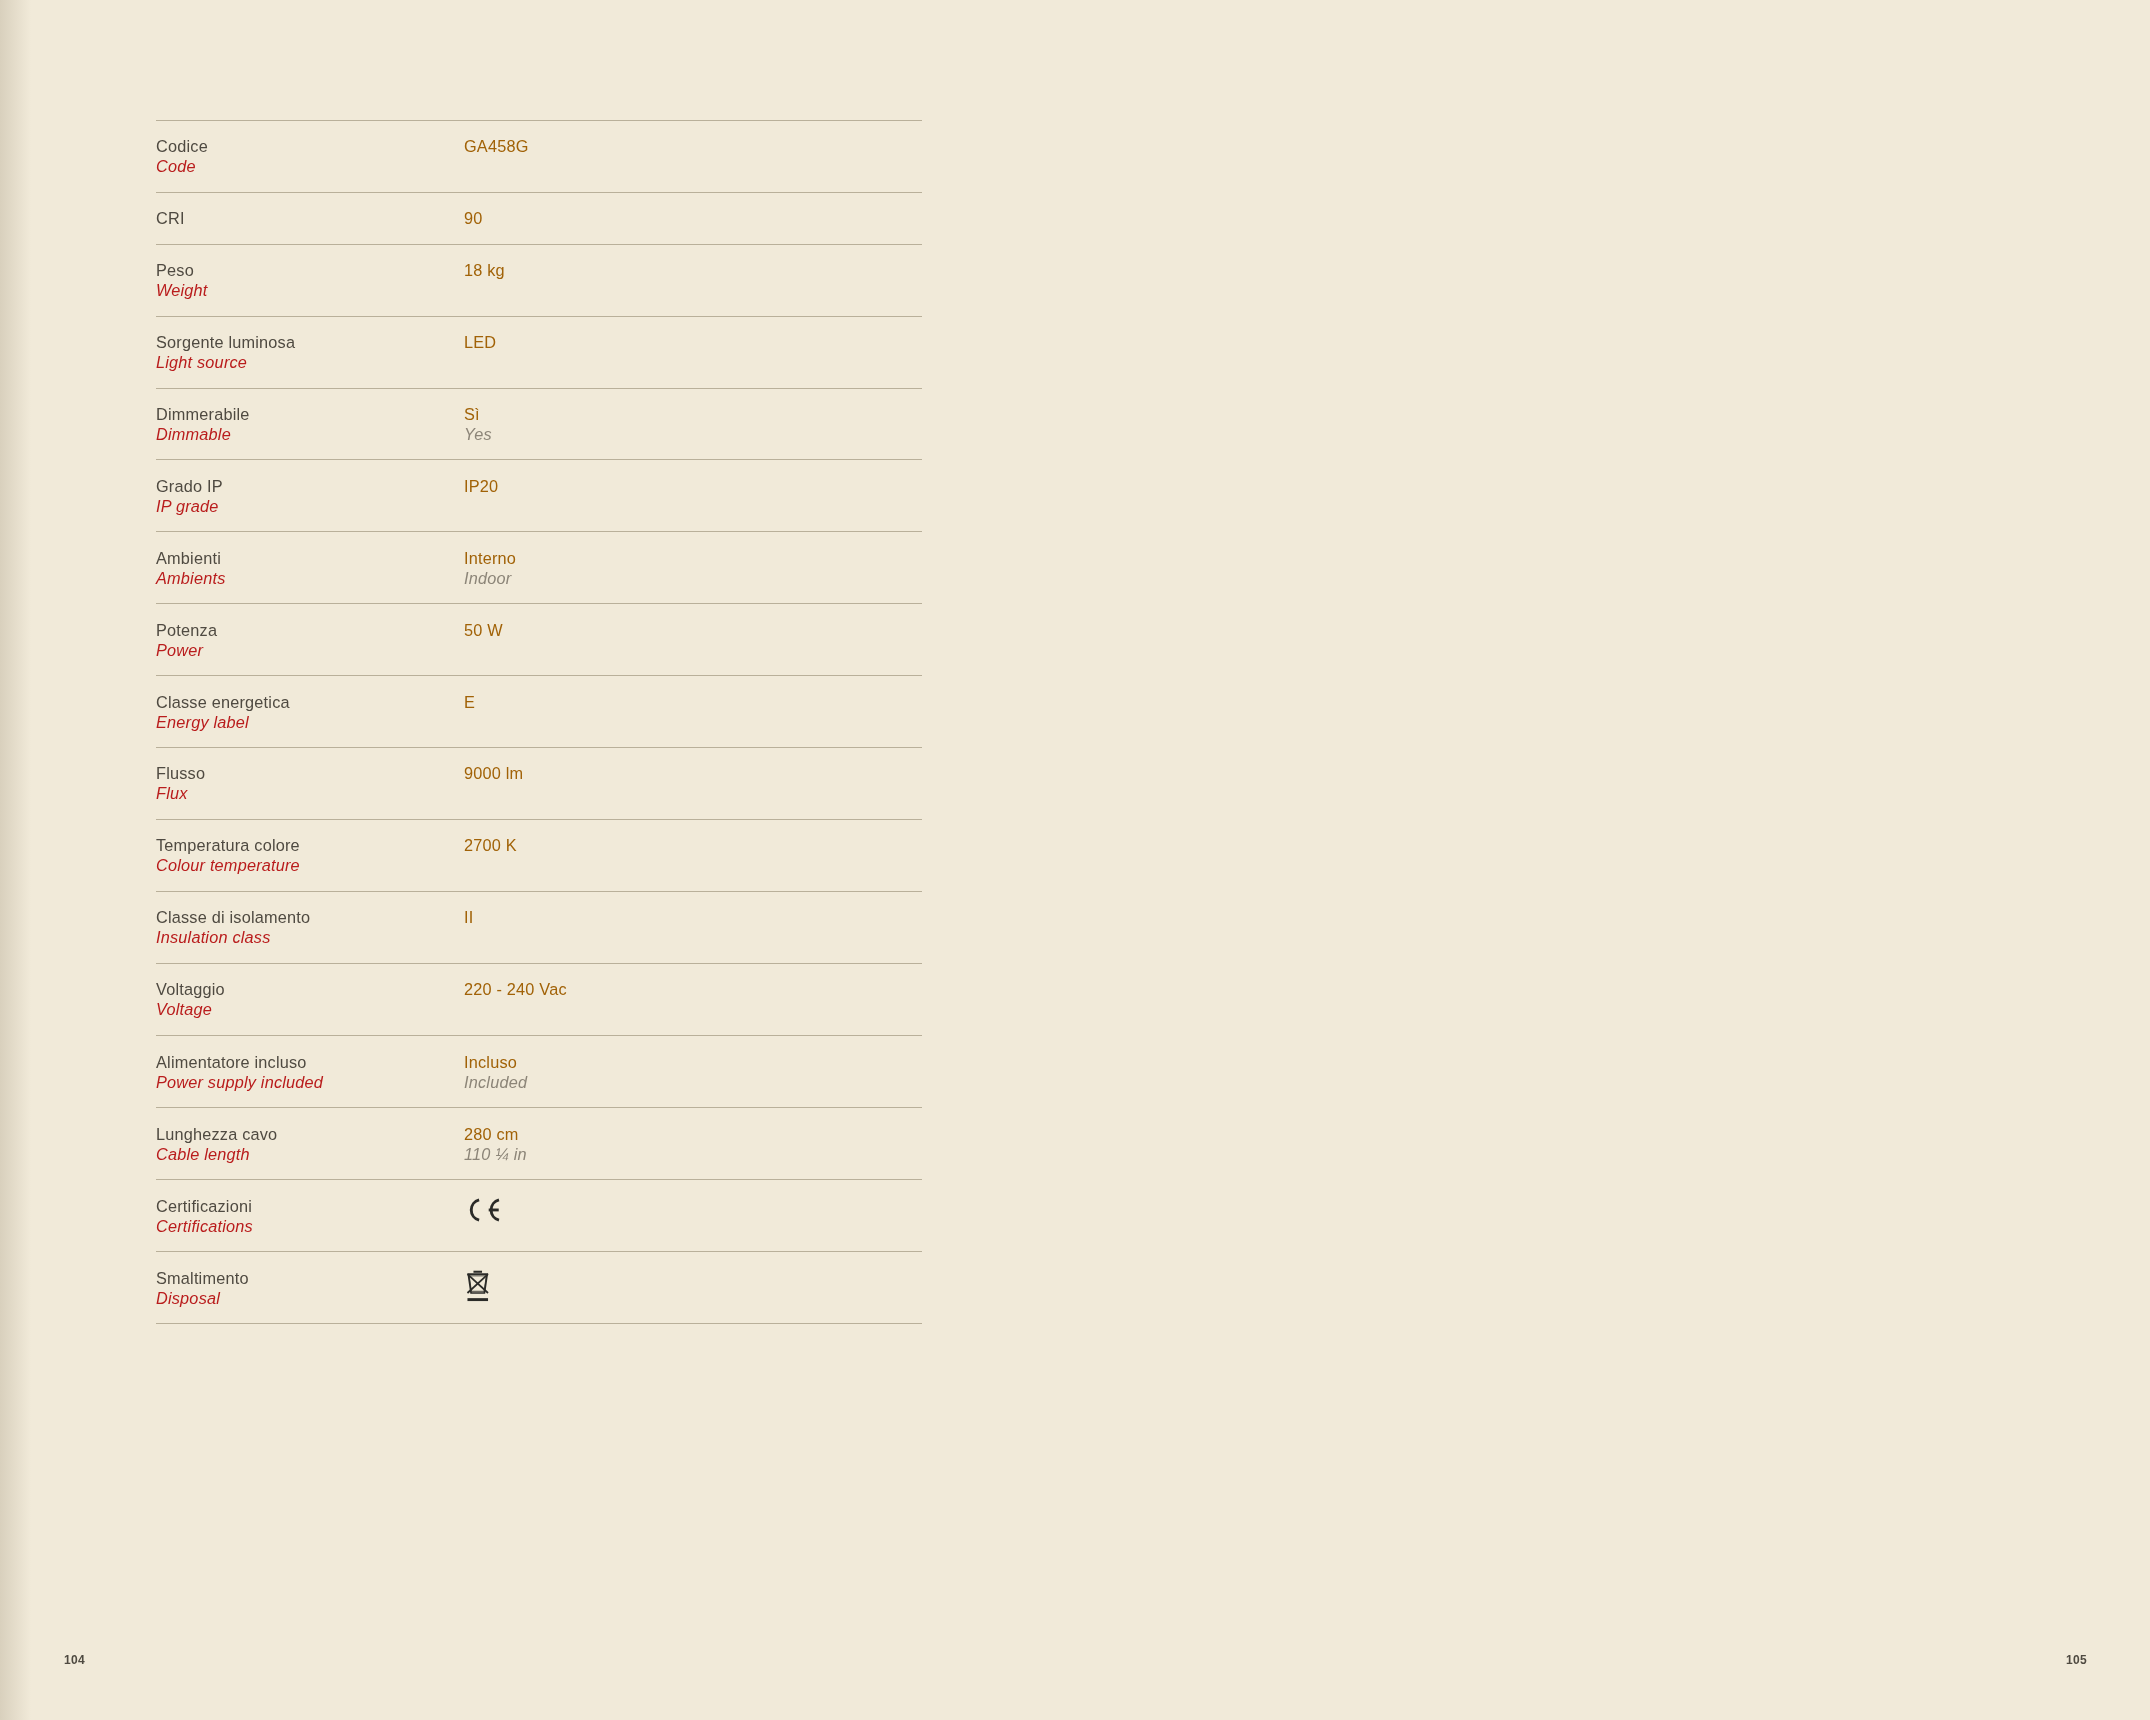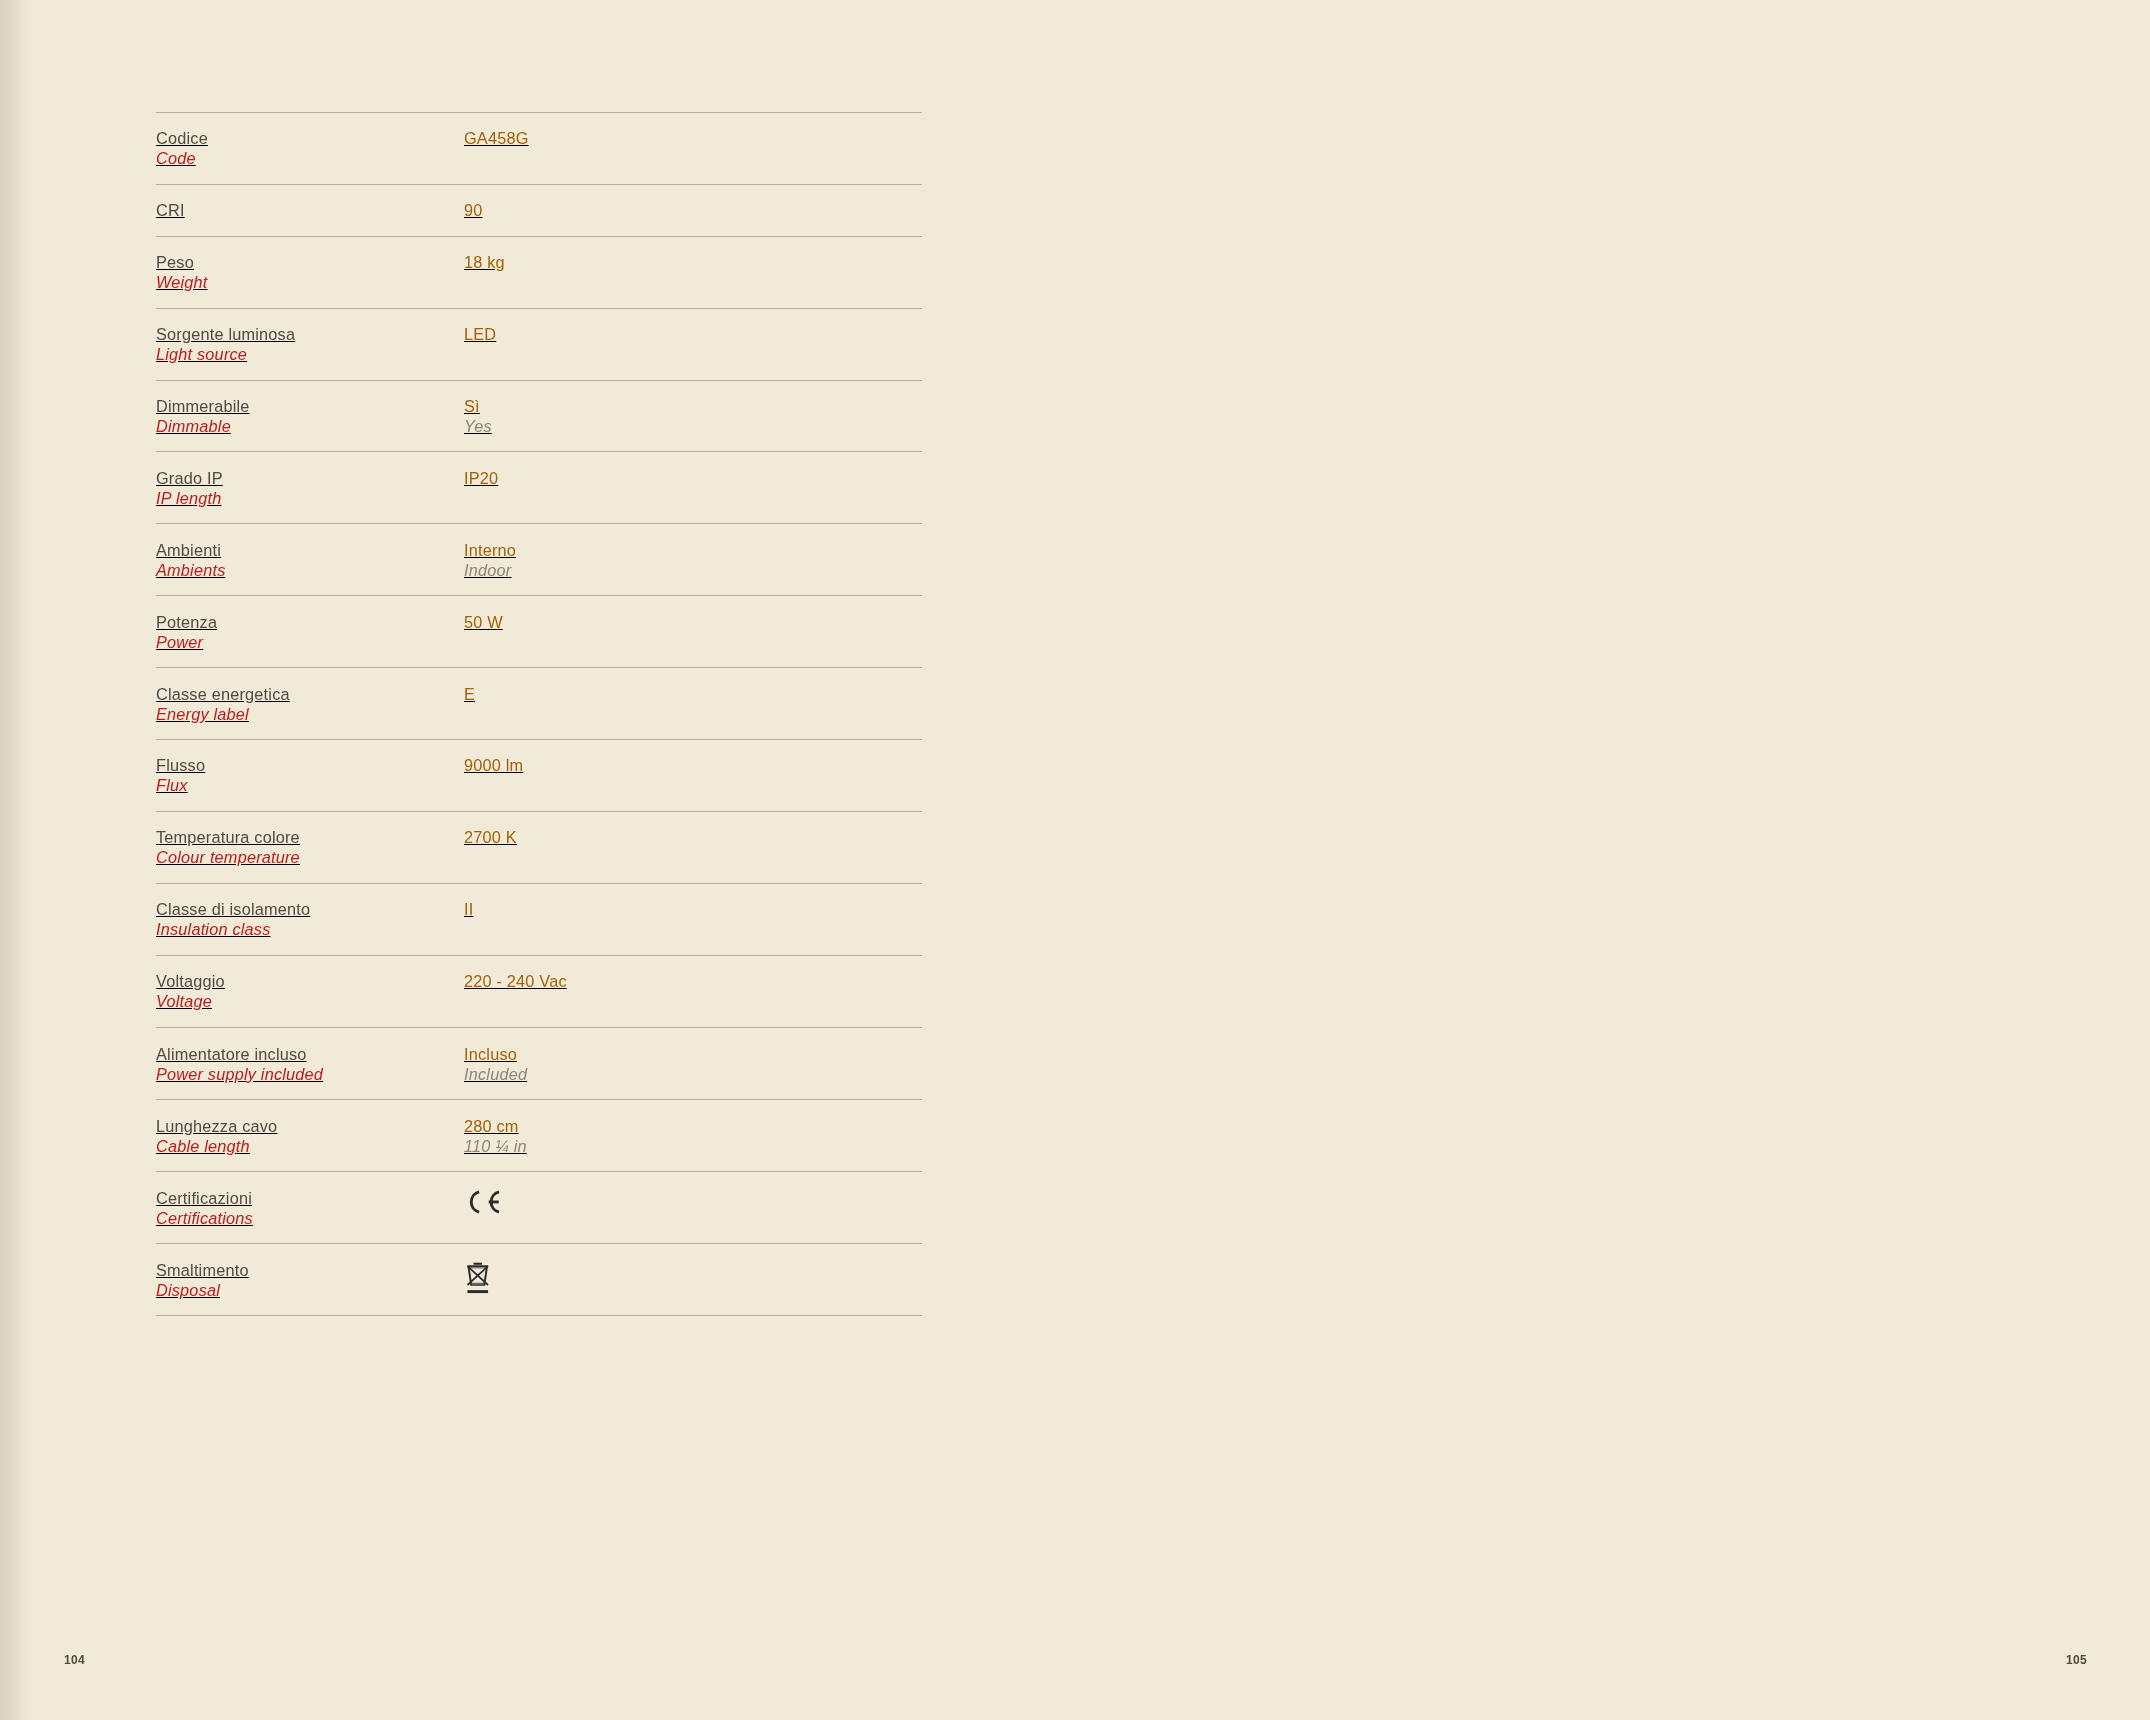--- a/index.html
+++ b/index.html
@@ -14,23 +14,22 @@
     overflow: hidden;
     position: relative;
   }
   .page {
     position: absolute;
     inset: 0;
   }
   .spec-table {
     position: absolute;
     left: 156px;
-    top: 112px;
+    top: 120px;
     width: 766px;
-    text-decoration: underline;
   }
   .rule {
     height: 0.9px;
     background: #b9b09a;
     width: 100%;
   }
   .spec-row {
     display: flex;
     align-items: flex-start;
     padding: 15.5px 0 15.5px 0;
@@ -169,21 +168,21 @@
       <div class="value-cell">
         <div class="val-it">Sì</div>
         <div class="val-en">Yes</div>
       </div>
     </div>
     <div class="rule"></div>
 
     <div class="spec-row">
       <div class="label-cell">
         <div class="lbl-it">Grado IP</div>
-        <div class="lbl-en">IP length</div>
+        <div class="lbl-en">IP grade</div>
       </div>
       <div class="value-cell">
         <div class="val-it">IP20</div>
         <div class="val-en"></div>
       </div>
     </div>
     <div class="rule"></div>
 
     <div class="spec-row">
       <div class="label-cell">

